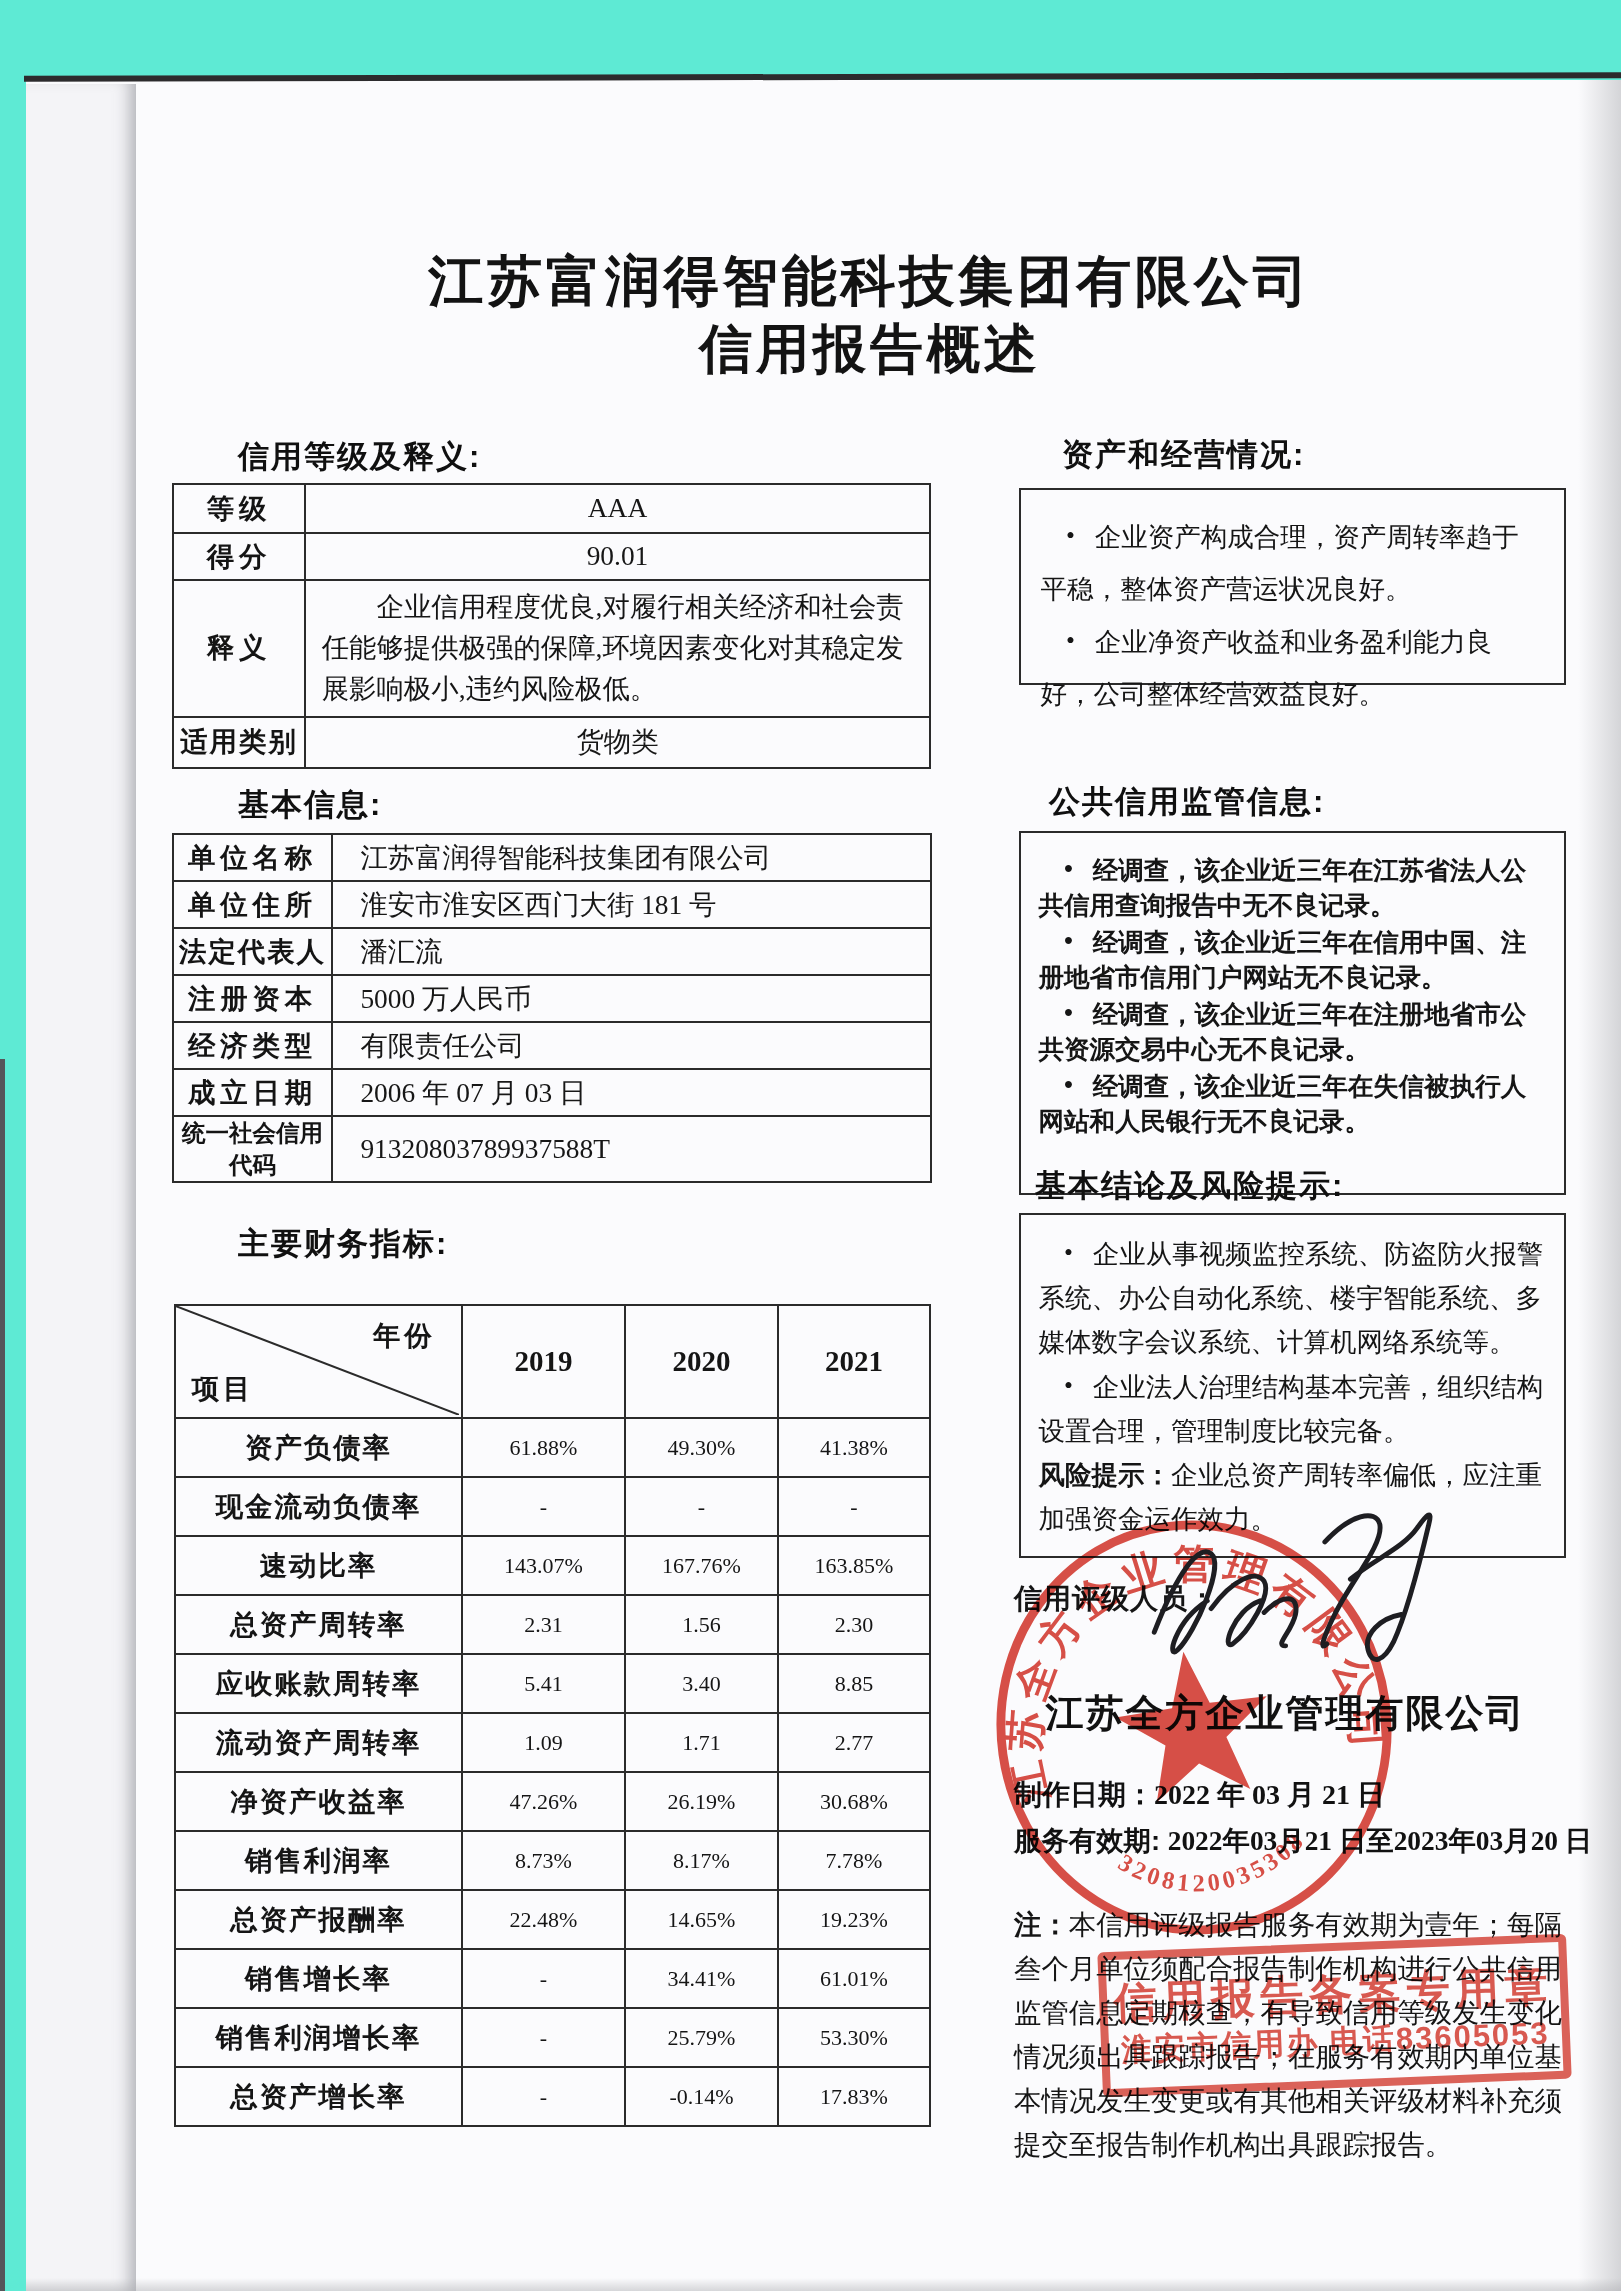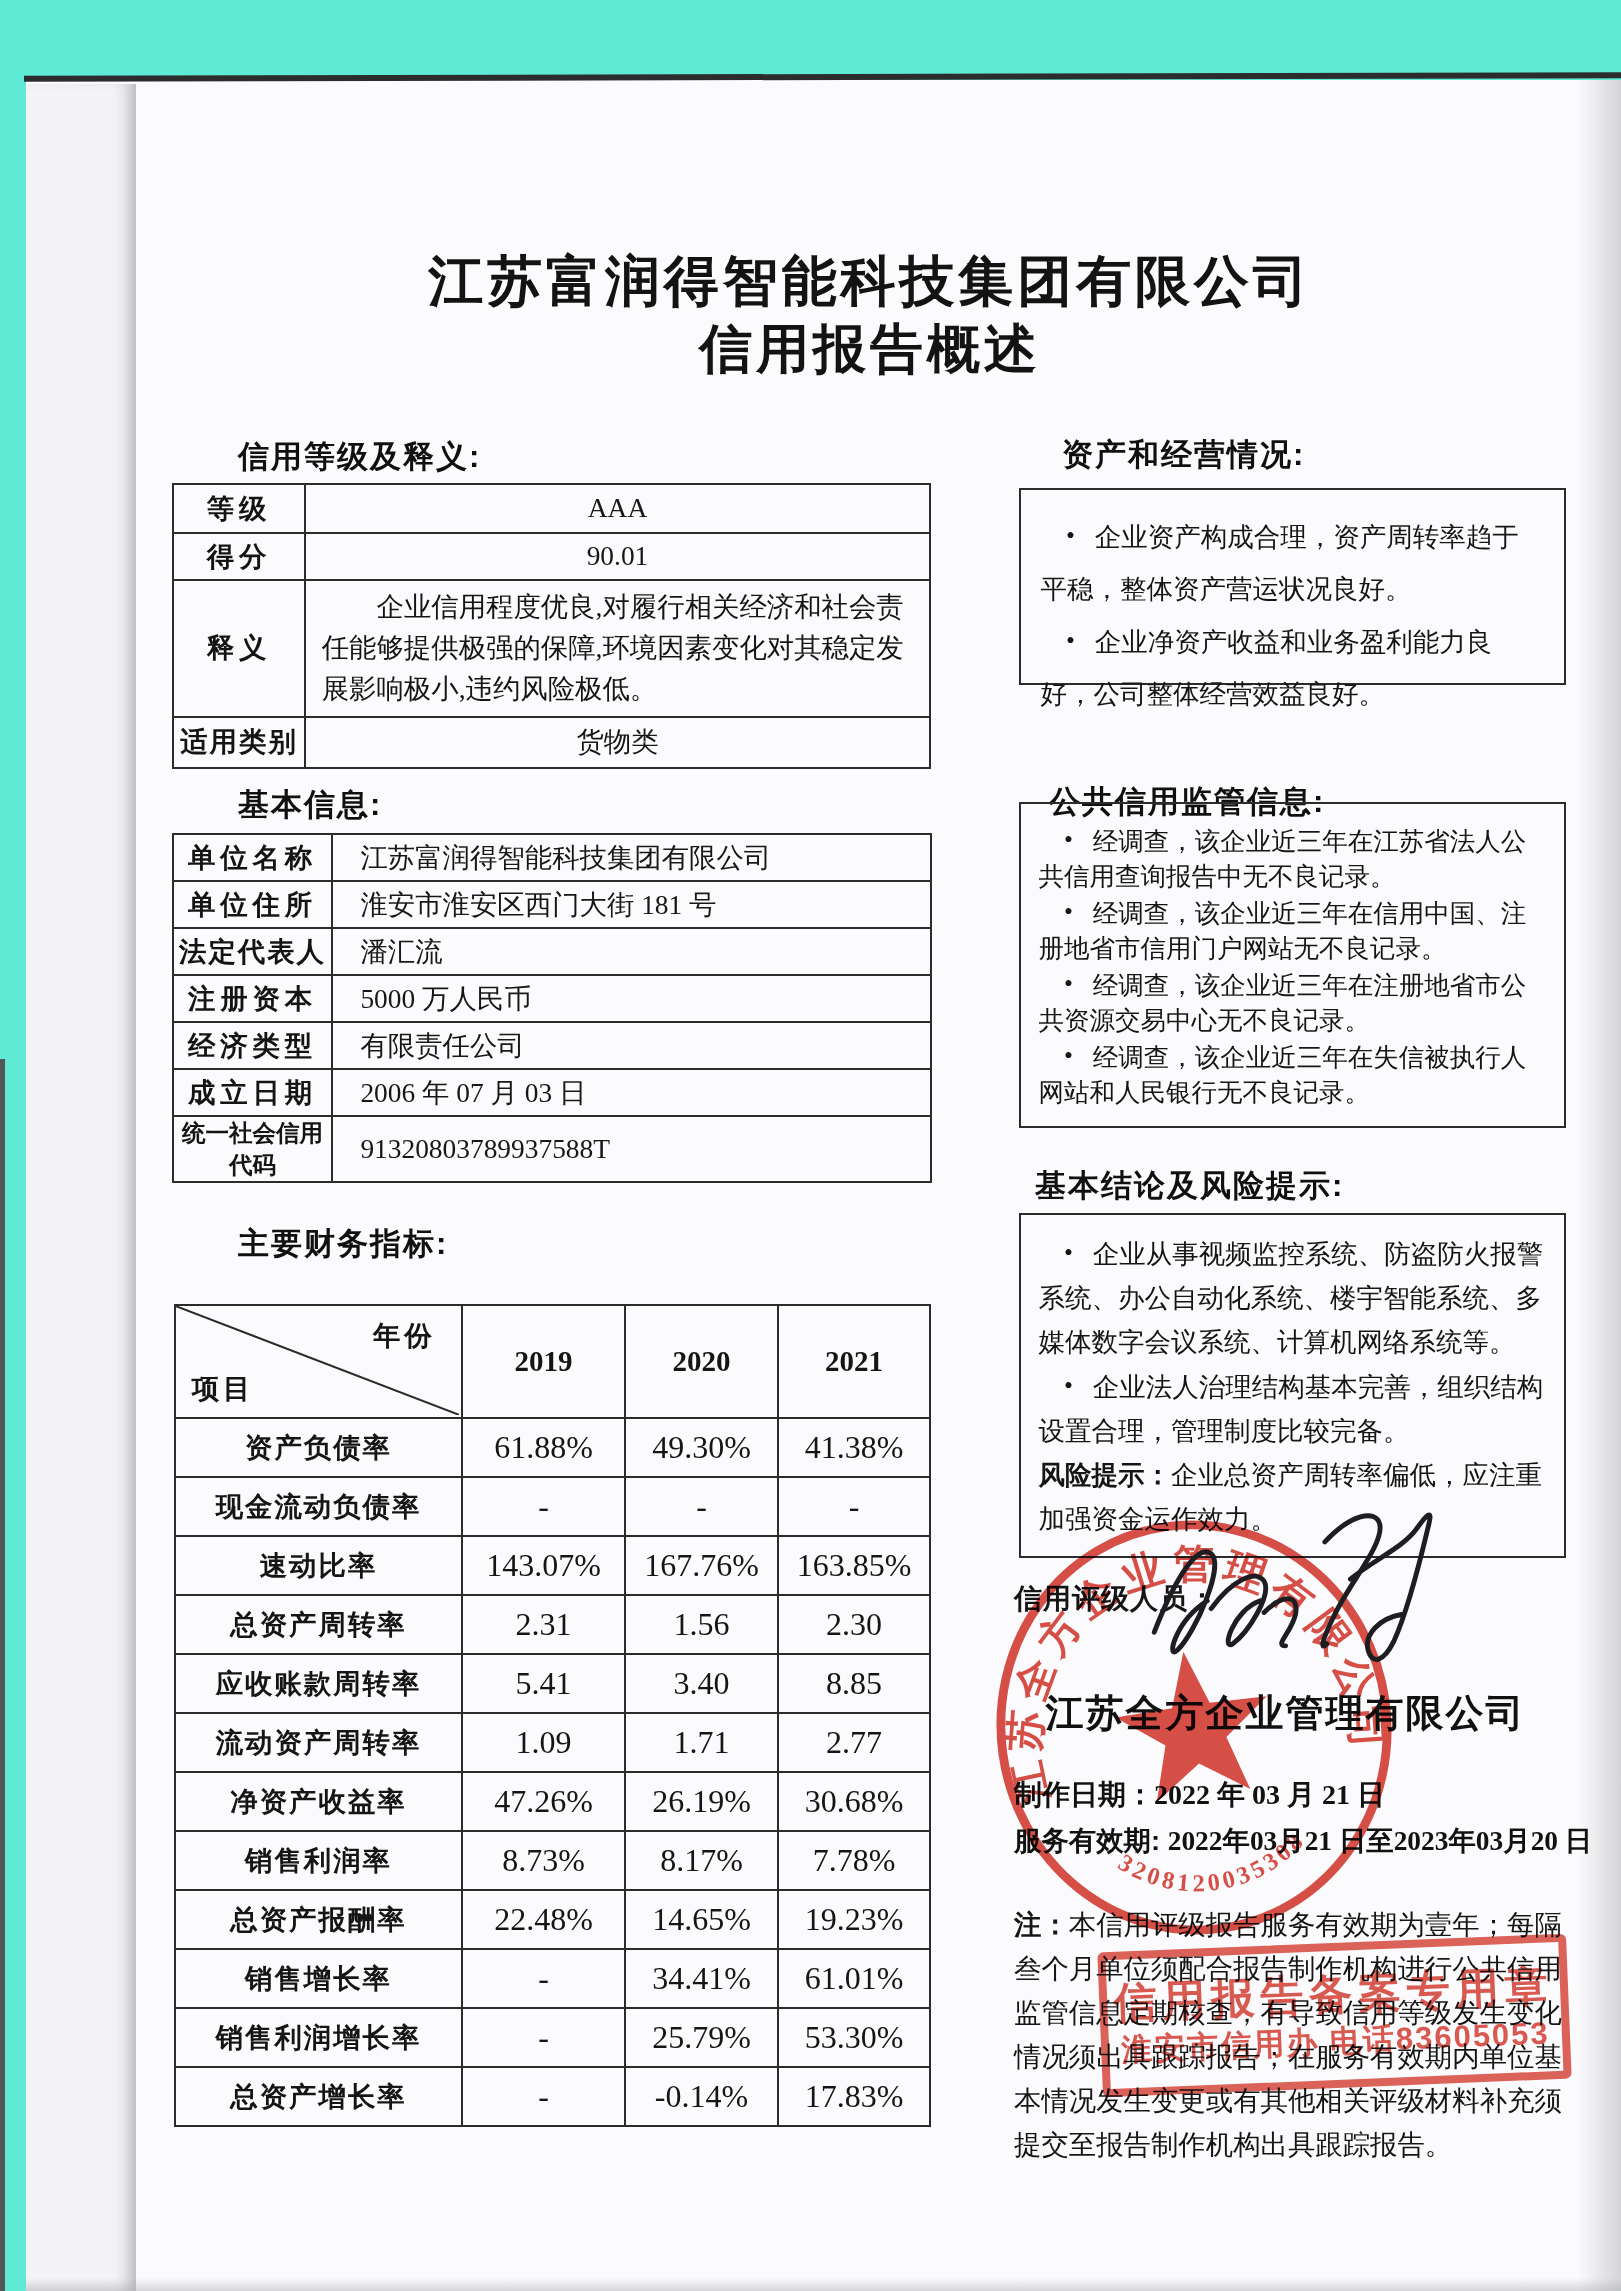--- a/index.html
+++ b/index.html
@@ -25,36 +25,36 @@
   table{border-collapse:collapse;table-layout:fixed;position:absolute;background:transparent;}
   td{border:2px solid #2b2b2b;padding:0;vertical-align:middle;}
   .lbl{font-family:"Liberation Sans","DejaVu Sans",sans-serif;font-weight:700;
        font-size:27.4px;text-align:center;letter-spacing:4.9px;color:#141414;}
   .val{font-size:27.4px;text-align:center;color:#171717;}
   .val-left{font-size:27.4px;text-align:left;padding-left:27.4px;color:#171717;}
   .shiyi{font-size:27.4px;line-height:41px;text-align:left;padding:5.9px 15.7px;text-indent:2em;}
 
   .finlbl{font-family:"Liberation Sans","DejaVu Sans",sans-serif;font-weight:700;
           font-size:27.4px;text-align:center;letter-spacing:2px;}
-  .finval{font-size:32px;text-align:center;}
+  .finval{font-size:22px;text-align:center;}
   .corner{position:relative;}
   .corner svg{position:absolute;left:0;top:0;}
   .corner .yr{position:absolute;right:25.5px;top:11.8px;font-family:"Liberation Sans","DejaVu Sans",sans-serif;
               font-weight:700;font-size:27.4px;letter-spacing:3.9px;}
   .corner .it{position:absolute;left:15.7px;bottom:9.8px;font-family:"Liberation Sans","DejaVu Sans",sans-serif;
               font-weight:700;font-size:27.4px;letter-spacing:3.9px;}
   .yearhead{font-weight:700;font-size:29px;text-align:center;}
 
   .box{position:absolute;border:2px solid #2b2b2b;background:transparent;}
   .box p{margin:0;}
   .bullet .dot{display:inline-block;margin-left:25.5px;margin-right:19.6px;font-size:25.5px;vertical-align:2px;}
   #box-assets{left:1019px;top:488px;width:547px;height:197px;padding:19.6px 19.6px 0 19.6px;
               font-size:26.5px;line-height:52px;box-sizing:border-box;}
-  #box-public{left:1019px;top:802px;width:547px;height:326px;padding:17.6px 17.6px 0 17.6px;
-              font-size:25.5px;line-height:35px;box-sizing:border-box;}
+  #box-public{left:1019px;top:831px;width:547px;height:364px;padding:17.6px 17.6px 0 17.6px;
+              font-size:25.5px;line-height:35px;box-sizing:border-box;font-weight:bold;}
   #box-concl{left:1019px;top:1213px;width:547px;height:345px;padding:15.7px 17.6px 0 17.6px;
              font-size:26.5px;line-height:44px;box-sizing:border-box;}
   .bold-prefix{font-family:"Liberation Sans","DejaVu Sans",sans-serif;font-weight:700;}
 
   .sign-label{position:absolute;left:1014px;top:1580px;font-family:"Liberation Sans","DejaVu Sans",sans-serif;
               font-weight:700;font-size:28px;letter-spacing:1px;}
   .company-big{position:absolute;left:1010px;top:1688px;width:551px;text-align:center;
                font-family:"Liberation Sans","DejaVu Sans",sans-serif;font-weight:700;
                font-size:38px;letter-spacing:2px;color:#111;}
   .dateline{position:absolute;left:1014px;font-family:"Liberation Sans","DejaVu Sans",sans-serif;

